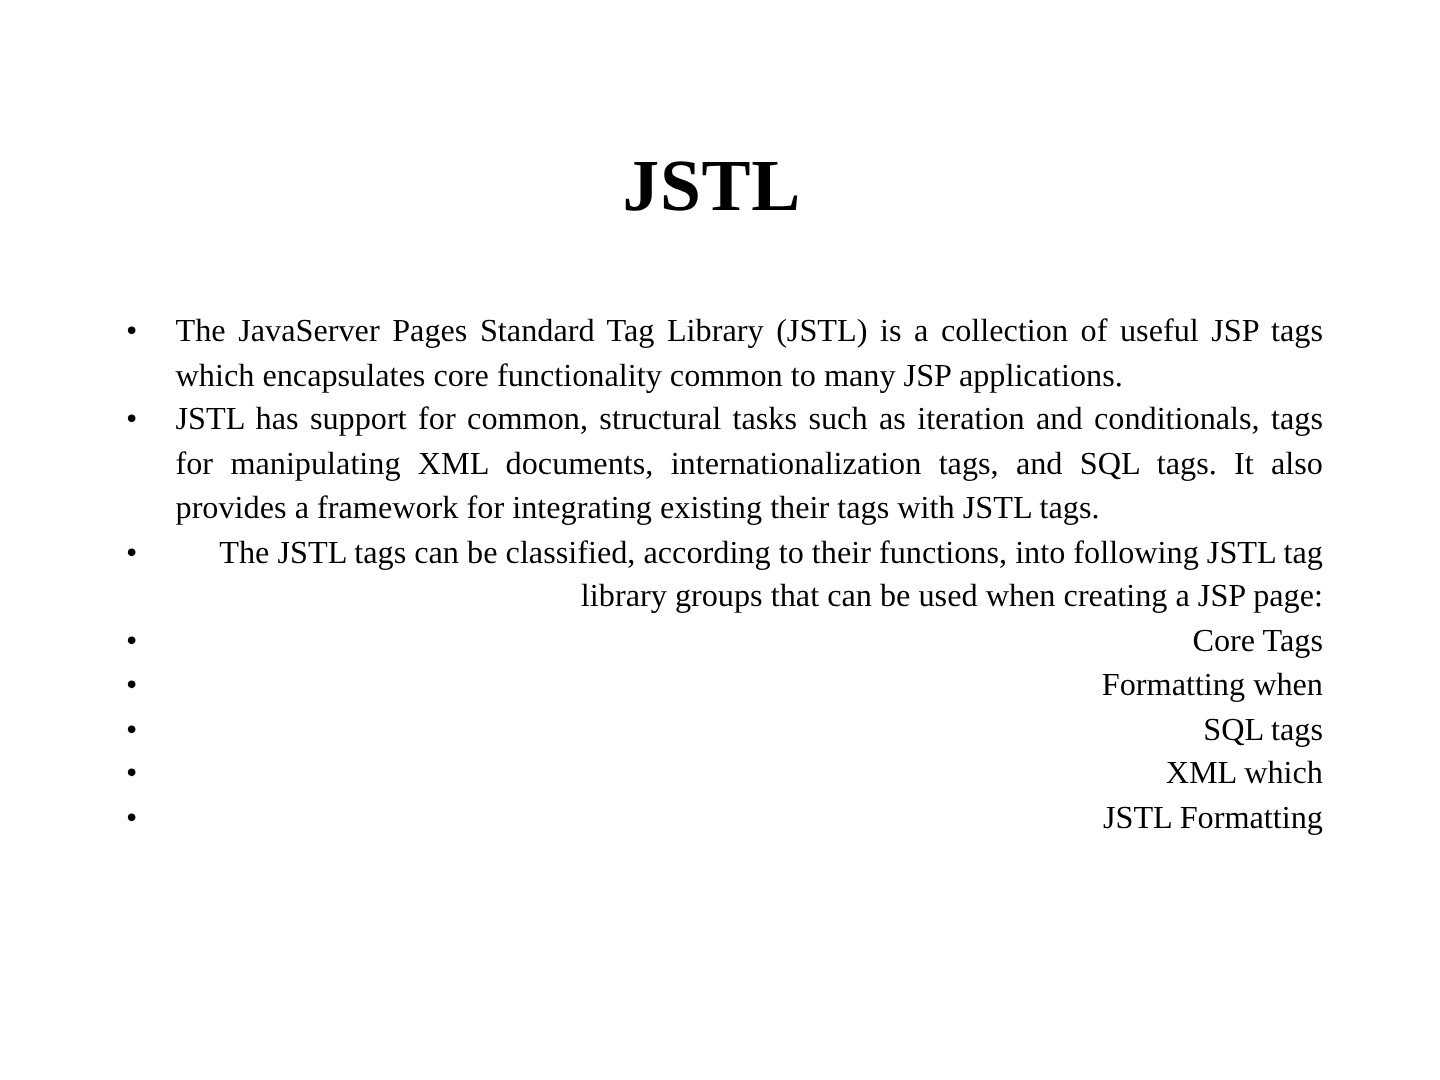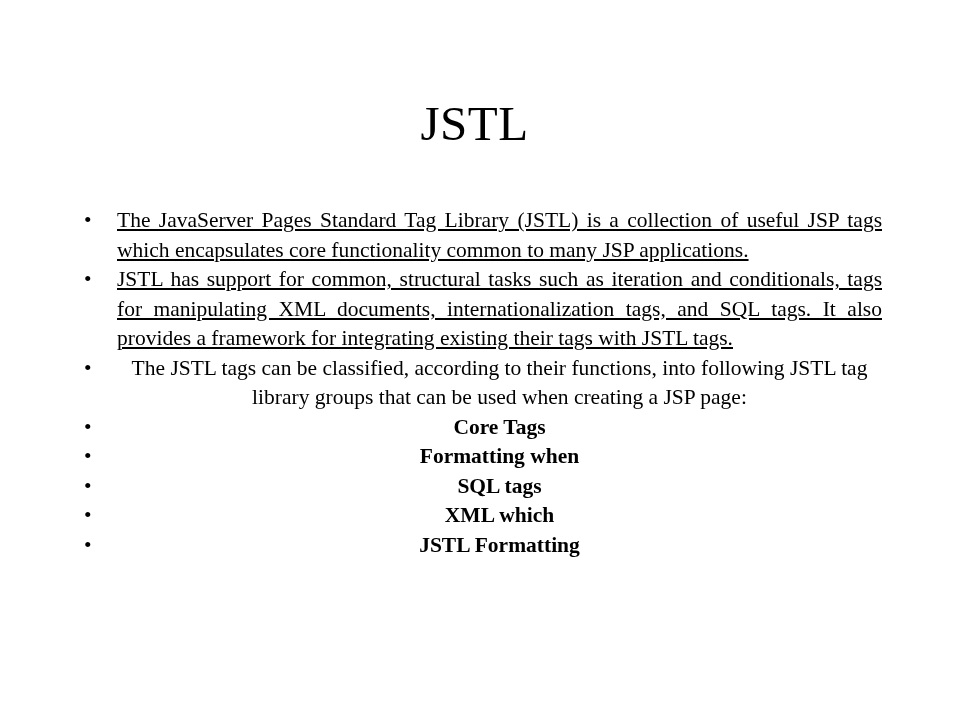--- a/index.html
+++ b/index.html
@@ -24,21 +24,21 @@
   }
 
   .slide-title {
     position: absolute;
     left: 0;
     top: 96px;
     width: 949px;
     text-align: center;
     font-size: 49px;
     line-height: 56px;
-    font-weight: normal;
+    font-weight: bold;
     letter-spacing: 0.5px;
     color: #000000;
     margin: 0;
   }
 
   .body-block {
     position: absolute;
     left: 82px;
     top: 206px;
     width: 800px;
@@ -65,29 +65,28 @@
   }
 
   .bullet-row .bullet-text {
     display: block;
   }
 
   .bullet-row.justified .bullet-text {
     text-align: justify;
     text-align-last: left;
     text-justify: inter-word;
-    text-decoration: underline;
   }
 
   .bullet-row.plain .bullet-text {
-    text-align: center;
+    text-align: right;
   }
 
   .bullet-row.strong .bullet-text {
-    font-weight: bold;
+    font-weight: normal;
   }
 
   .bullet-row.strong .marker {
     font-weight: normal;
   }
 </style>
 </head>
 <body>
 
 <div class="slide">

